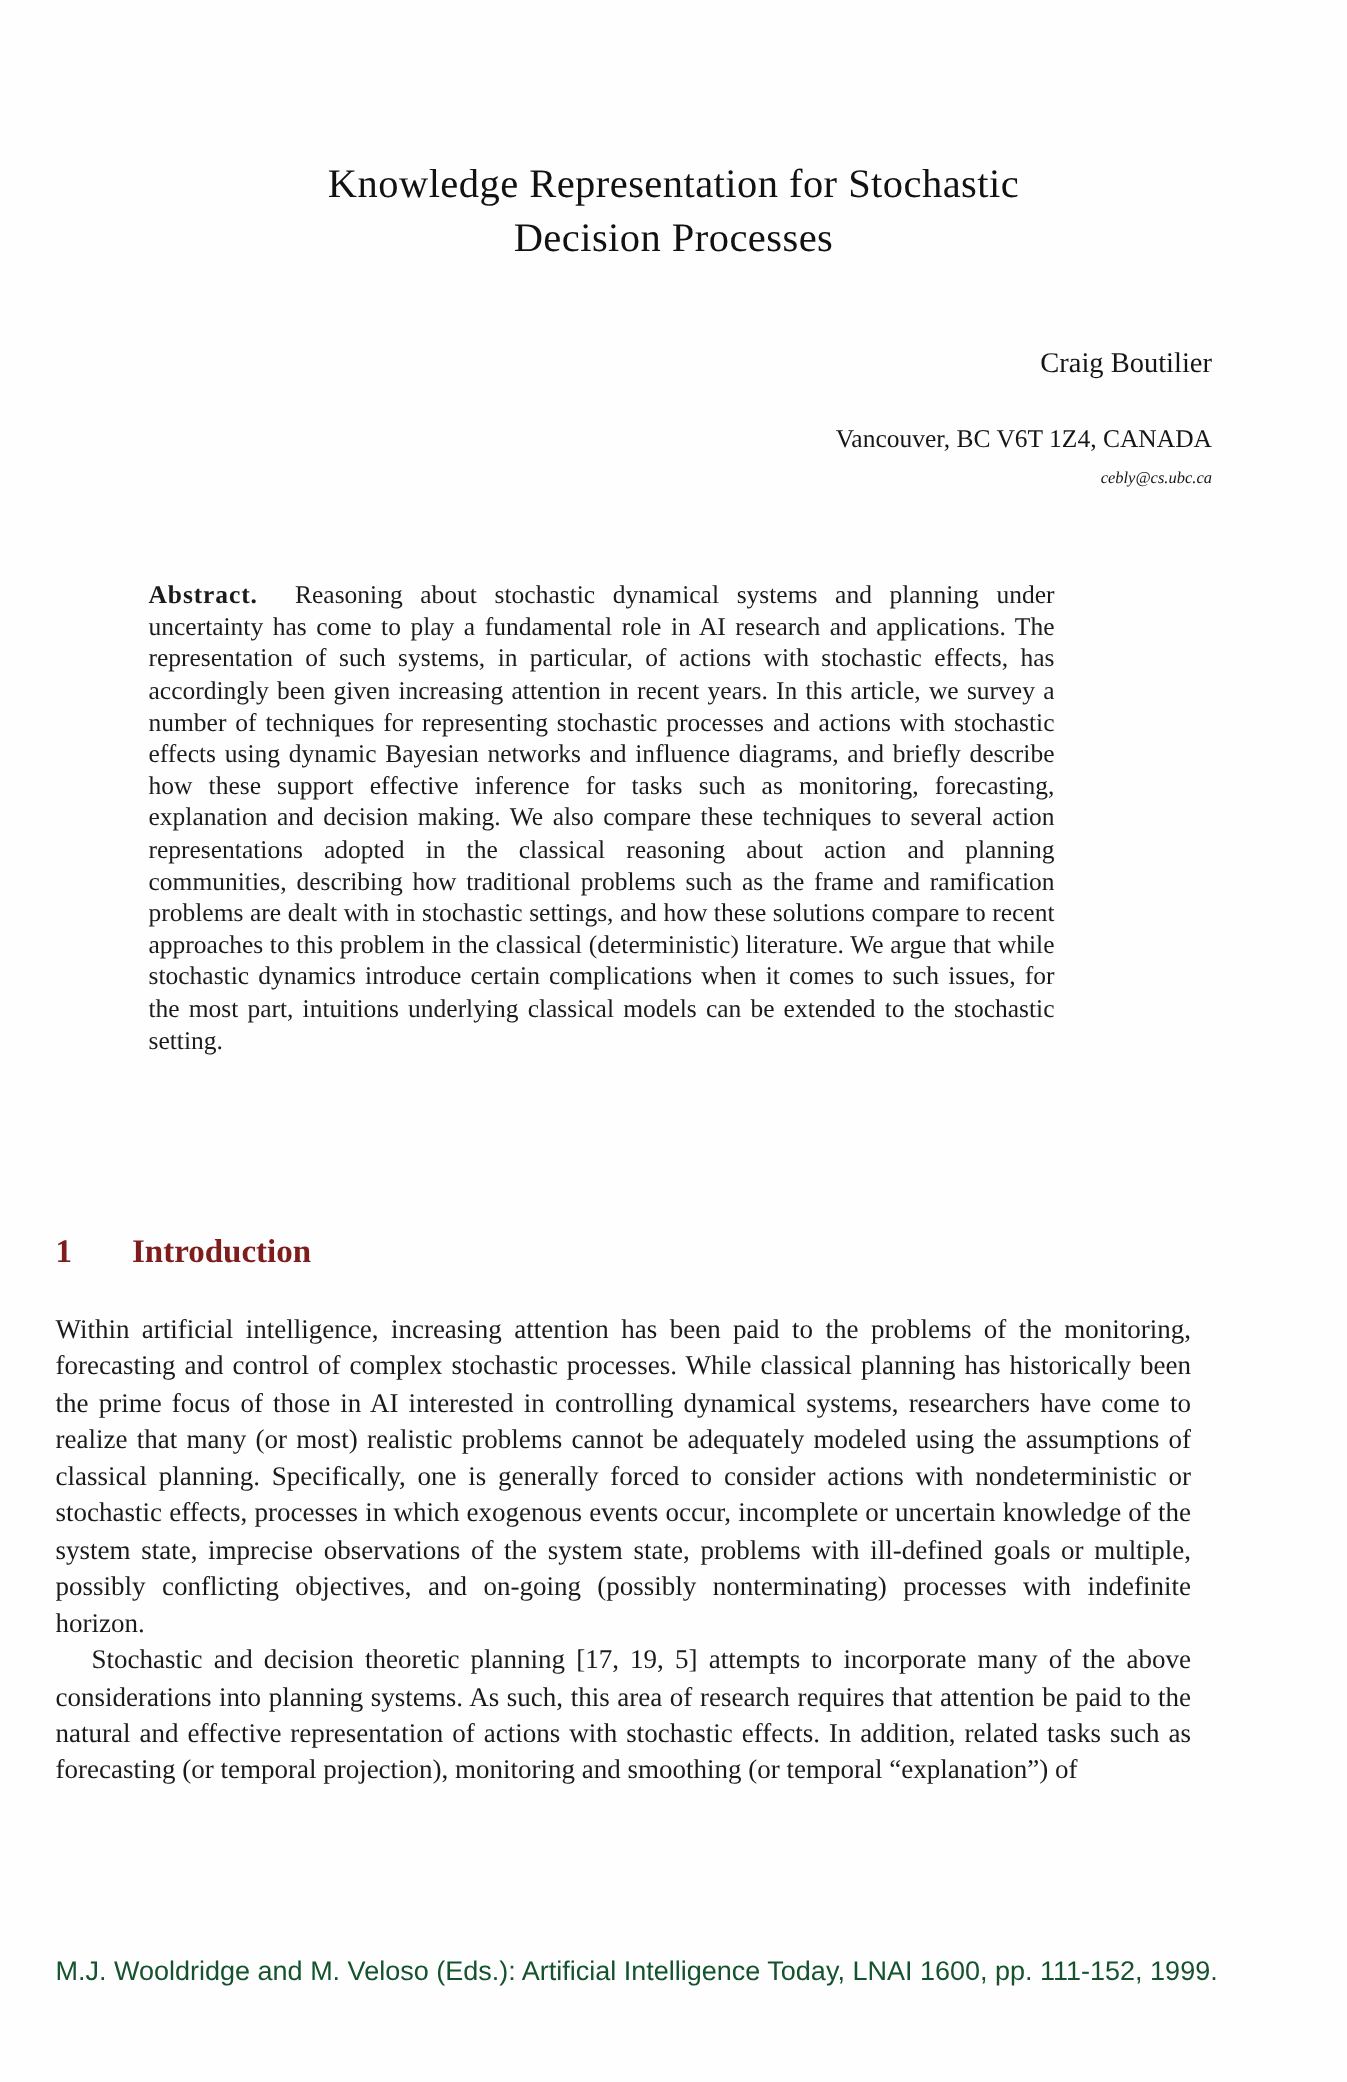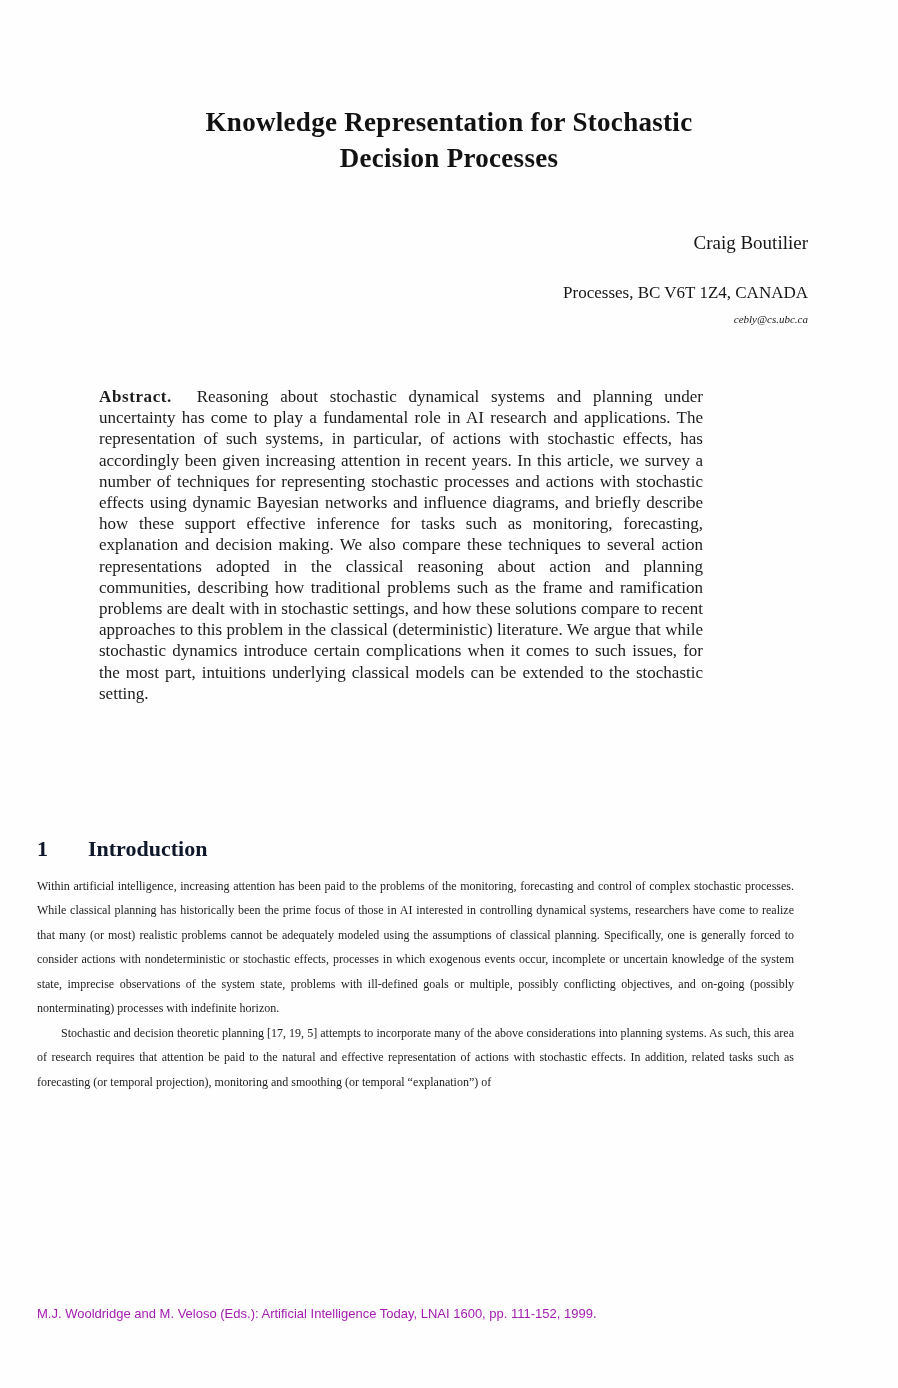--- a/index.html
+++ b/index.html
@@ -27,21 +27,21 @@
   
   .title-block {
     position: absolute;
     left: 90px;
     top: 104px;
     width: 718px;
     text-align: center;
   }
   .title-line {
     font-size: 27px;
-    font-weight: bold;
+    font-weight: normal;
     letter-spacing: 0.3px;
     line-height: 36px;
     color: #121212;
   }
 
   
   .author-block {
     position: absolute;
     left: 90px;
     top: 230px;
@@ -85,72 +85,71 @@
     letter-spacing: 0.6px;
   }
 
   
   .section-heading {
     position: absolute;
     left: 37px;
     top: 820px;
     font-size: 22px;
     font-weight: bold;
-    color: #0f172a;
+    color: #7f1d1d;
     line-height: 28px;
-    margin-top: 15px;
   }
   .section-num {
     display: inline-block;
     width: 51px;
   }
 
   
   .body-block {
     position: absolute;
     left: 37px;
     top: 874px;
     width: 757px;
-    font-size: 12px;
+    font-size: 18px;
     line-height: 24.45px;
     text-align: justify;
     text-justify: inter-word;
     color: #1b1b1b;
     hyphens: none;
   }
   .body-para + .body-para {
     text-indent: 24px;
   }
 
   
   .footer-block {
     position: absolute;
     left: 37px;
     top: 1304px;
     width: 790px;
     font-family: "Liberation Sans", "DejaVu Sans", sans-serif;
-    font-size: 13px;
+    font-size: 18px;
     line-height: 20px;
-    color: #a21caf;
+    color: #14532d;
   }
 </style>
 </head>
 <body>
 
 <div class="page">
 
   <div class="title-block">
     <div class="title-line">Knowledge Representation for Stochastic</div>
     <div class="title-line">Decision Processes</div>
   </div>
 
   <div class="author-block">
     <div class="author-name">Craig Boutilier</div>
     <div class="affil">
-      <div>Processes, BC V6T 1Z4, CANADA</div>
+      <div>Vancouver, BC V6T 1Z4, CANADA</div>
     </div>
     <div class="email">cebly@cs.ubc.ca</div>
   </div>
 
   <div class="abstract-block"><span class="abstract-label">Abstract.&nbsp; </span><span>Reasoning about stochastic dynamical systems and planning under uncertainty has come to play a fundamental role in AI research and applications. The representation of such systems, in particular, of actions with stochastic effects, has accordingly been given increasing attention in recent years. In this article, we survey a number of techniques for representing stochastic processes and actions with stochastic effects using dynamic Bayesian networks and influence diagrams, and briefly describe how these support effective inference for tasks such as monitoring, forecasting, explanation and decision making. We also compare these techniques to several action representations adopted in the classical reasoning about action and planning communities, describing how traditional problems such as the frame and ramification problems are dealt with in stochastic settings, and how these solutions compare to recent approaches to this problem in the classical (deterministic) literature. We argue that while stochastic dynamics introduce certain complications when it comes to such issues, for the most part, intuitions underlying classical models can be extended to the stochastic setting.</span></div>
 
   <div class="section-heading"><span class="section-num">1</span><span>Introduction</span></div>
 
   <div class="body-block">
     <div class="body-para">Within artificial intelligence, increasing attention has been paid to the problems of the monitoring, forecasting and control of complex stochastic processes. While classical planning has historically been the prime focus of those in AI interested in controlling dynamical systems, researchers have come to realize that many (or most) realistic problems cannot be adequately modeled using the assumptions of classical planning. Specifically, one is generally forced to consider actions with nondeterministic or stochastic effects, processes in which exogenous events occur, incomplete or uncertain knowledge of the system state, imprecise observations of the system state, problems with ill-defined goals or multiple, possibly conflicting objectives, and on-going (possibly nonterminating) processes with indefinite horizon.</div>

